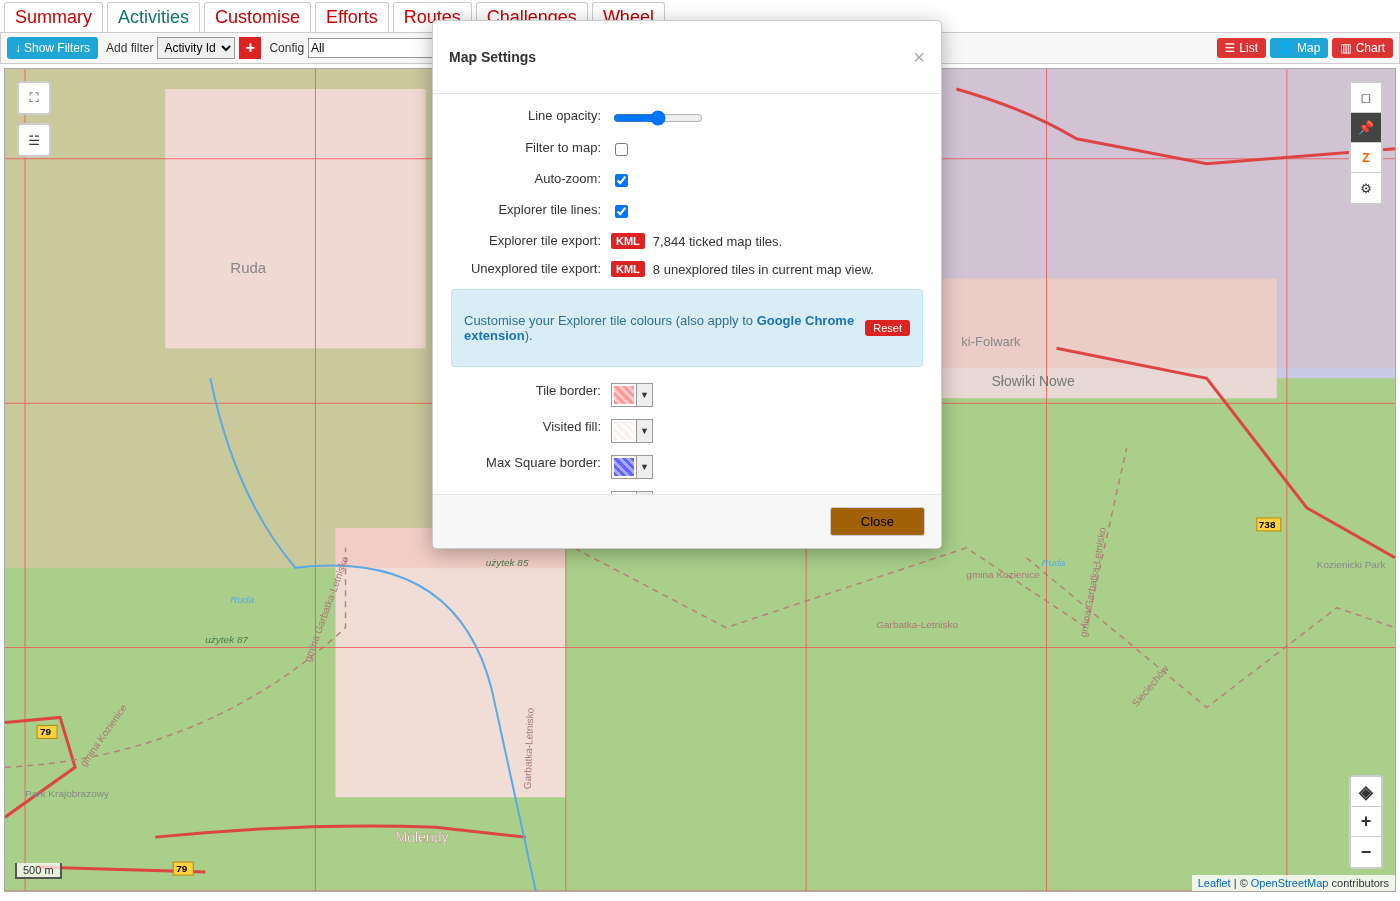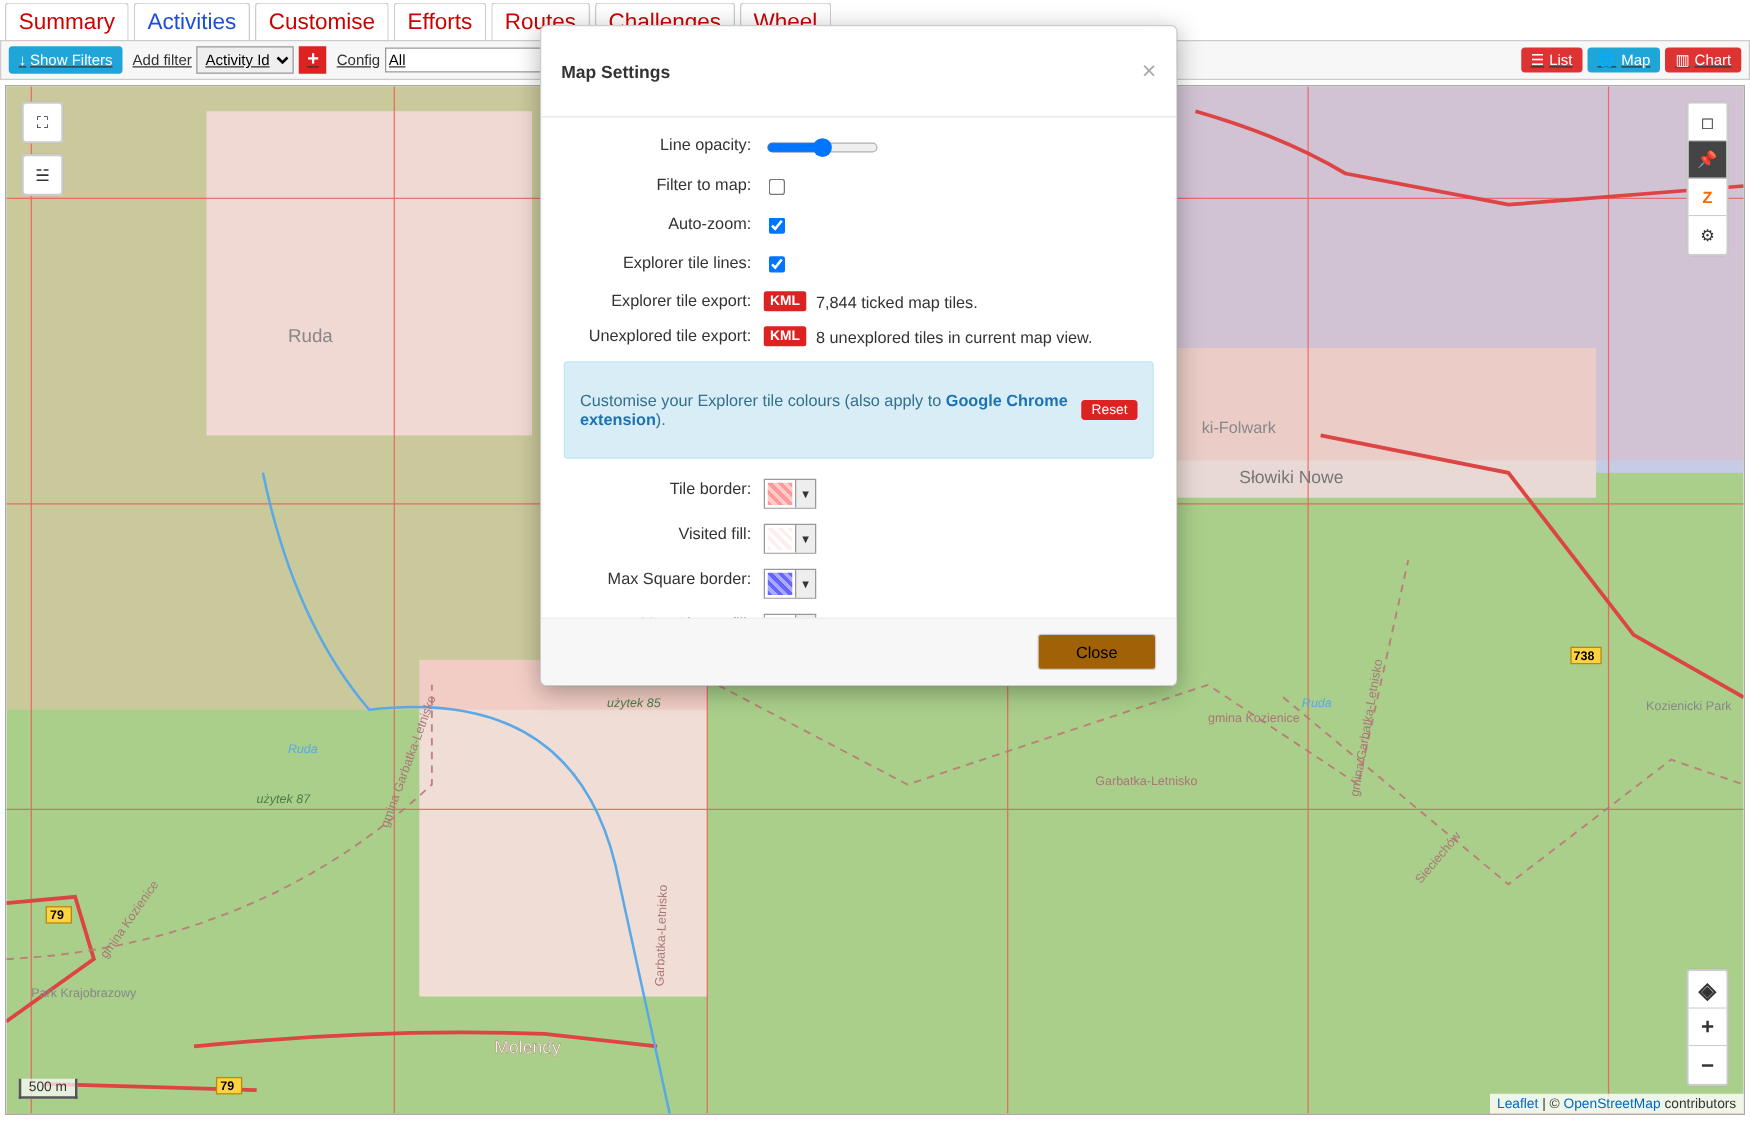--- a/index.html
+++ b/index.html
@@ -2,24 +2,24 @@
 <html><head>
 <meta charset="utf-8">
 <style>
   * { box-sizing: border-box; }
   html, body { margin:0; padding:0; font-family: Arial, Helvetica, sans-serif; font-size:13px; color:#333; background:#fff; }
   body { width:1400px; height:901px; overflow:hidden; position:relative; }
 
   
   .tabs { display:flex; padding:2px 4px 0 4px; }
   .tab { border:1px solid #ccc; border-bottom:none; padding:4px 10px; margin-right:4px; color:#c00; background:#fff; cursor:pointer; font-size:18px; border-radius:3px 3px 0 0;text-align:center; }
-  .tab.active { color:#1d4ed8; }
-
-  
-  .toolbar { display:flex; align-items:center; padding:4px 6px; border:1px solid #ccc; background:#f7f7f7; gap:4px;text-decoration:underline; }
+  .tab.active { color:#0f766e; }
+
+  
+  .toolbar { display:flex; align-items:center; padding:4px 6px; border:1px solid #ccc; background:#f7f7f7; gap:4px; }
   .btn-showfilters { background:#1fa5d8; color:#fff; border:none; padding:4px 8px; font-size:12px; cursor:pointer; border-radius:3px; display:flex; align-items:center; gap:3px; }
   .btn-showfilters::before { content:"↓"; font-weight:bold; }
   .toolbar-label { font-size:12px; margin-left:4px; }
   .toolbar select, .toolbar input { font-size:12px; padding:2px; border:1px solid #999; }
   .btn-add { background:#d22; color:#fff; border:none; width:22px; height:22px; font-weight:bold; cursor:pointer; font-size:16px; line-height:1; }
   .config-input { flex:0 0 80px; }
   .toolbar-spacer { flex:1; }
   .view-btns { display:flex; gap:4px; }
   .view-btn { border:none; color:#fff; padding:3px 8px; font-size:12px; cursor:pointer; border-radius:3px; display:flex; align-items:center; gap:4px; }
   .view-btn.list { background:#d33; }

